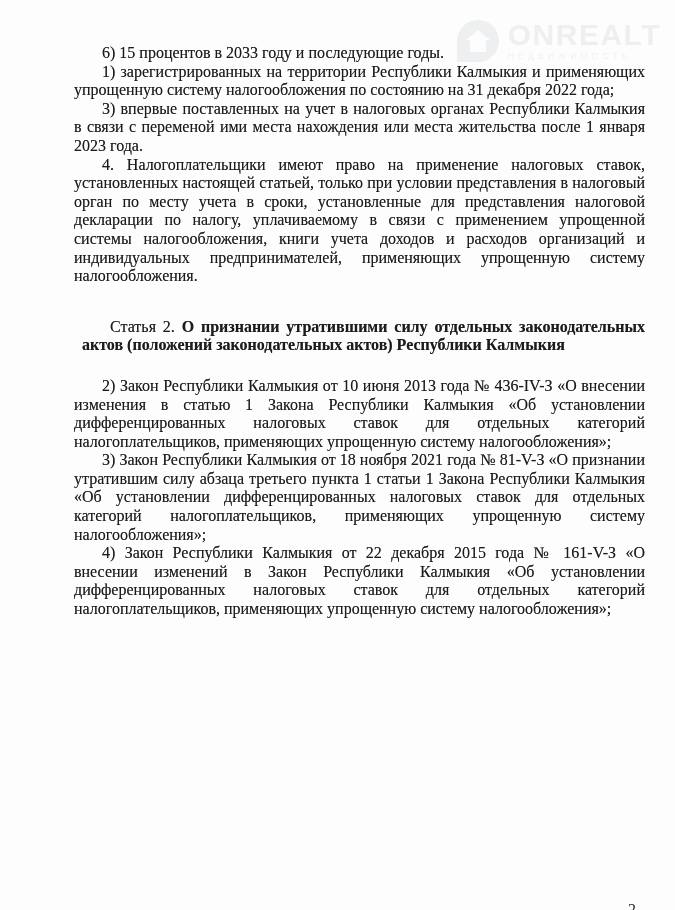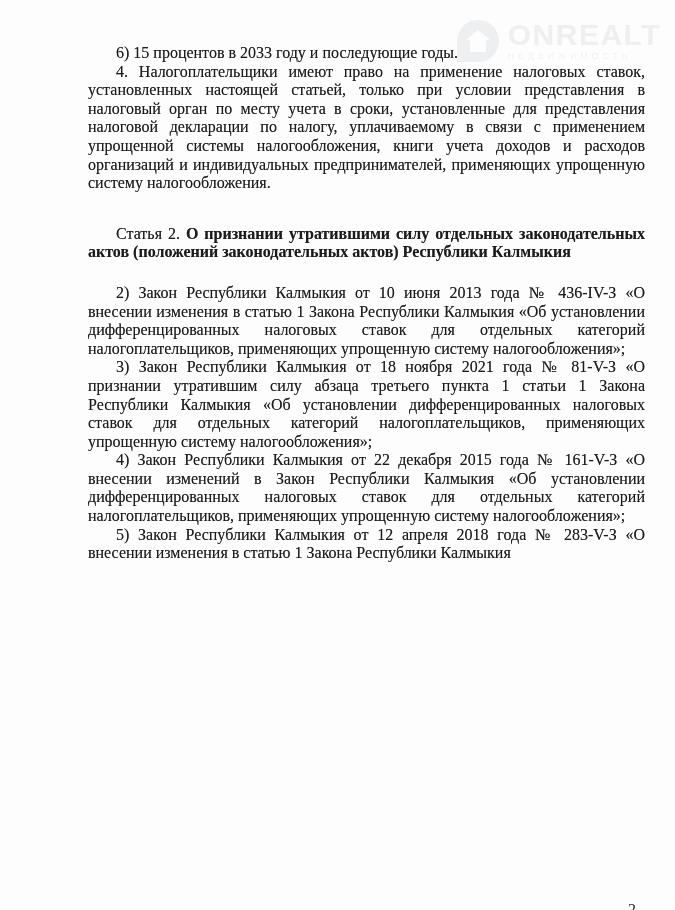--- a/index.html
+++ b/index.html
@@ -47,29 +47,29 @@
     font-family: "Liberation Sans", sans-serif;
     font-size: 8.5px;
     letter-spacing: 4.2px;
     margin-top: 2px;
     color: #eff1f2;
     white-space: nowrap;
   }
   
   .body-text {
     position: absolute;
-    left: 88px; right: 30px; top: 44px;
+    left: 74px; right: 30px; top: 44px;
     text-align: justify;
     font-size: 16px;
     line-height: 18.6px;
     text-shadow: 0 0 0.6px rgba(30,30,30,0.55);
   }
   .para { margin: 0; text-indent: 28px; }
   .heading {
-    margin: 32px 0 22px 0;
+    margin: 32px 0 22px 8px;
     text-indent: 28px;
   }
   .heading .hd-bold { font-weight: bold; }
   .page-number {
     position: absolute;
     bottom: -9px; right: 39px;
     font-size: 16px;
     color: #2a2a2a;
   }
 </style>
@@ -87,33 +87,34 @@
     <div class="wm-textcol">
       <div class="wm-brand">ONREALT</div>
       <div class="wm-sub">НЕДВИЖИМОСТЬ</div>
     </div>
   </div>
 
   <div class="body-text">
 
     <div>
         <p class="para">6) 15 процентов в 2033 году и последующие годы.</p>
+        <p class="para">1) зарегистрированных на территории Республики Калмыкия и применяющих упрощенную систему налогообложения по состоянию на 31 декабря 2022 года;</p>
+        <p class="para">3) впервые поставленных на учет в налоговых органах Республики Калмыкия в связи с переменой ими места нахождения или места жительства после 1 января 2023 года.</p>
         <p class="para">4. Налогоплательщики имеют право на применение налоговых ставок, установленных настоящей статьей, только при условии представления в налоговый орган по месту учета в сроки, установленные для представления налоговой декларации по налогу, уплачиваемому в связи с применением упрощенной системы налогообложения, книги учета доходов и расходов организаций и индивидуальных предпринимателей, применяющих упрощенную систему налогообложения.</p>
       </div>
 
     <p class="heading">
       <span>Статья 2.</span>
       <span class="hd-bold">О признании утратившими силу отдельных законодательных актов (положений законодательных актов) Республики Калмыкия</span>
     </p>
 
 
     <div>
         <p class="para">2) Закон Республики Калмыкия от 10 июня 2013 года № 436-IV-З «О внесении изменения в статью 1 Закона Республики Калмыкия «Об установлении дифференцированных налоговых ставок для отдельных категорий налогоплательщиков, применяющих упрощенную систему налогообложения»;</p>
         <p class="para">3) Закон Республики Калмыкия от 18 ноября 2021 года № 81-V-З «О признании утратившим силу абзаца третьего пункта 1 статьи 1 Закона Республики Калмыкия «Об установлении дифференцированных налоговых ставок для отдельных категорий налогоплательщиков, применяющих упрощенную систему налогообложения»;</p>
         <p class="para">4) Закон Республики Калмыкия от 22 декабря 2015 года № 161-V-З «О внесении изменений в Закон Республики Калмыкия «Об установлении дифференцированных налоговых ставок для отдельных категорий налогоплательщиков, применяющих упрощенную систему налогообложения»;</p>
-        <p class="para">5) Закон Республики Калмыкия от 12 апреля 2018 года № 283-V-З «О внесении изменения в статью 1 Закона Республики Калмыкия</p>
       </div>
 
   </div>
 
   <div class="page-number">2</div>
 
 </div>
 
 </body></html>

